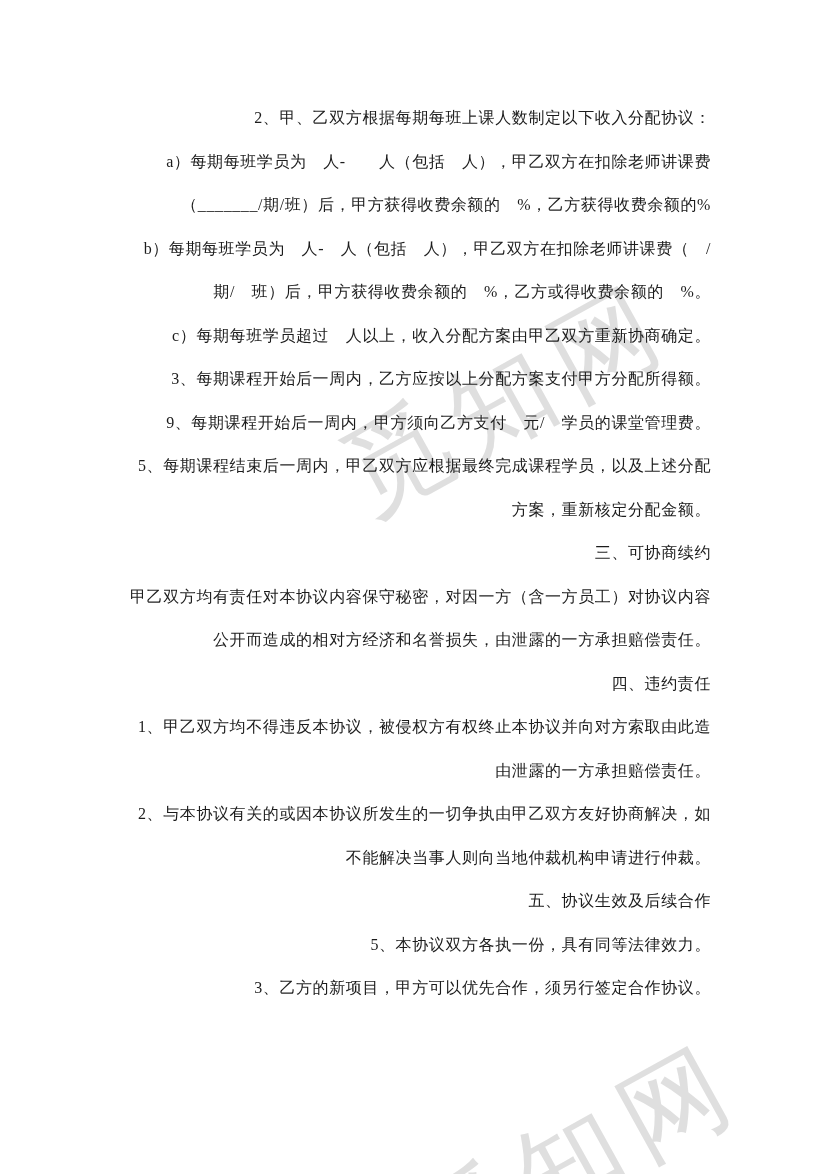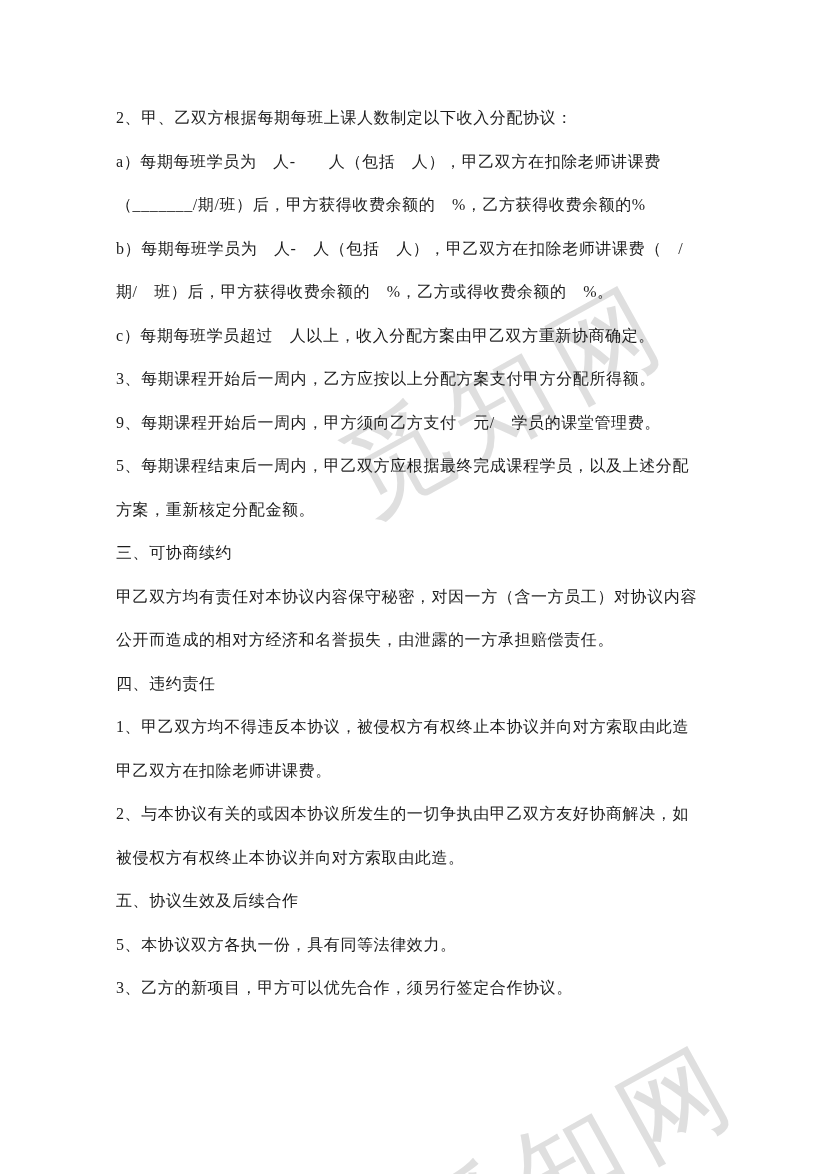--- a/index.html
+++ b/index.html
@@ -11,23 +11,24 @@
     position: relative;
     width: 830px;
     height: 1174px;
     background: #ffffff;
     overflow: hidden;
     font-family: "Liberation Serif", serif;
   }
   .content {
     position: absolute;
     top: 96px;
-    left: 116px;
+    left: 125px;
     width: 586px;
     z-index: 2;
+    text-align: right;
   }
   .line {
     font-size: 16px;
     line-height: 43.5px;
     color: #1c1c1c;
     letter-spacing: 0.6px;
     white-space: pre-wrap;
   }
   .watermark {
     position: absolute;
@@ -67,20 +68,20 @@
       <div class="line">c）每期每班学员超过　人以上，收入分配方案由甲乙双方重新协商确定。</div>
       <div class="line">3、每期课程开始后一周内，乙方应按以上分配方案支付甲方分配所得额。</div>
       <div class="line">9、每期课程开始后一周内，甲方须向乙方支付　元/　学员的课堂管理费。</div>
       <div class="line">5、每期课程结束后一周内，甲乙双方应根据最终完成课程学员，以及上述分配</div>
       <div class="line">方案，重新核定分配金额。</div>
       <div class="line">三、可协商续约</div>
       <div class="line">甲乙双方均有责任对本协议内容保守秘密，对因一方（含一方员工）对协议内容</div>
       <div class="line">公开而造成的相对方经济和名誉损失，由泄露的一方承担赔偿责任。</div>
       <div class="line">四、违约责任</div>
       <div class="line">1、甲乙双方均不得违反本协议，被侵权方有权终止本协议并向对方索取由此造</div>
-      <div class="line">甲乙双方在扣除老师讲课费。</div>
+      <div class="line">由泄露的一方承担赔偿责任。</div>
       <div class="line">2、与本协议有关的或因本协议所发生的一切争执由甲乙双方友好协商解决，如</div>
-      <div class="line">被侵权方有权终止本协议并向对方索取由此造。</div>
+      <div class="line">不能解决当事人则向当地仲裁机构申请进行仲裁。</div>
       <div class="line">五、协议生效及后续合作</div>
       <div class="line">5、本协议双方各执一份，具有同等法律效力。</div>
       <div class="line">3、乙方的新项目，甲方可以优先合作，须另行签定合作协议。</div>
     </div>
 </div>
 
 </body></html>

